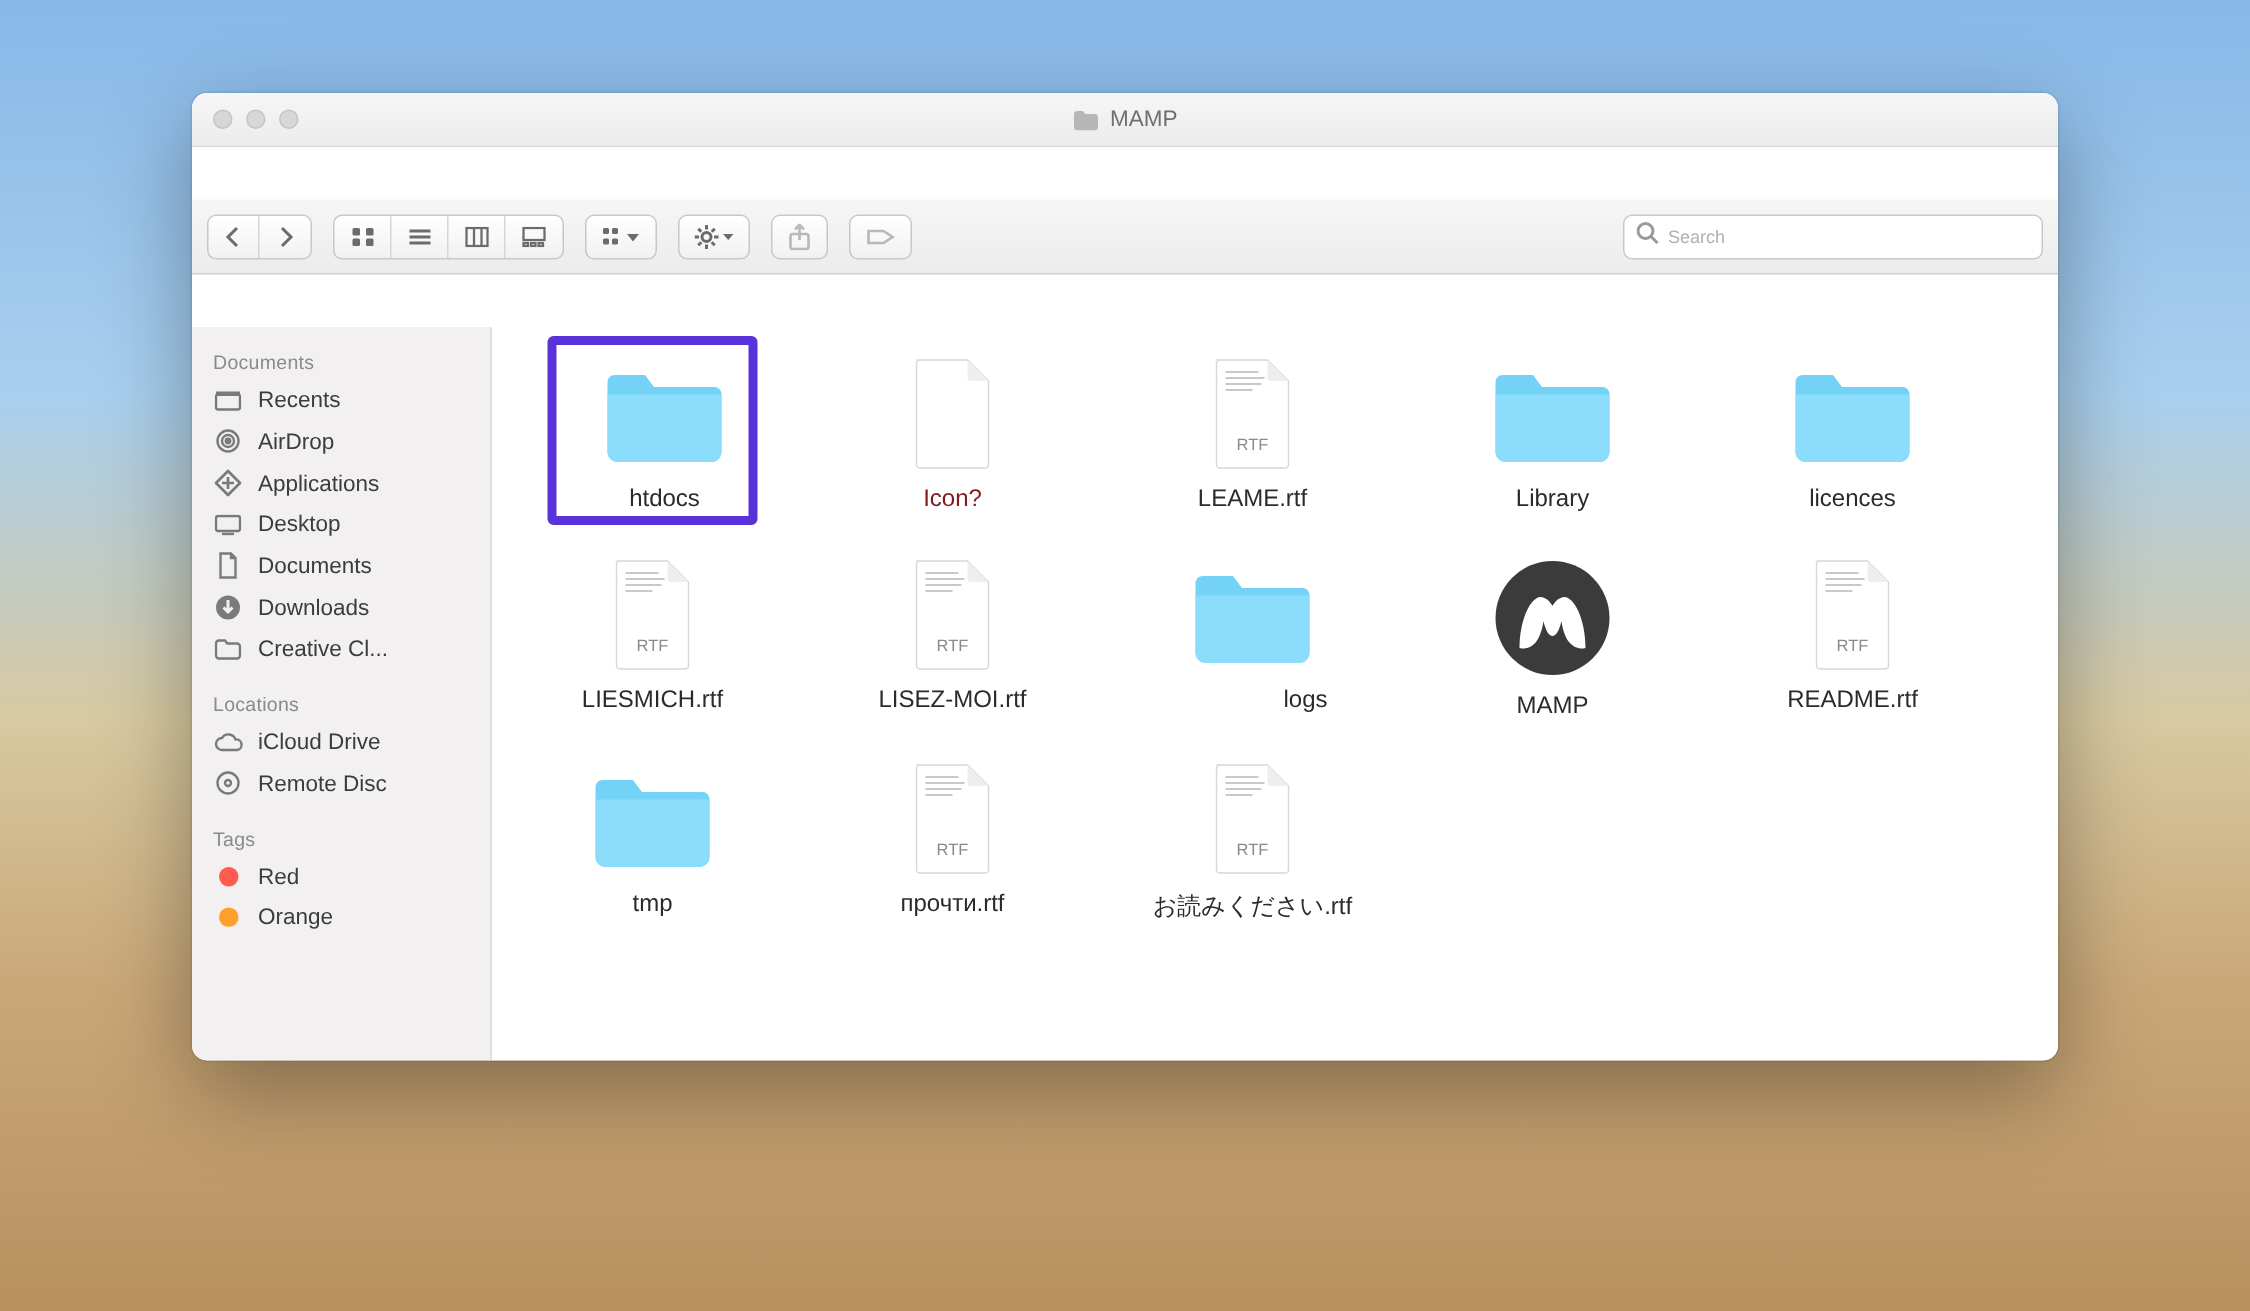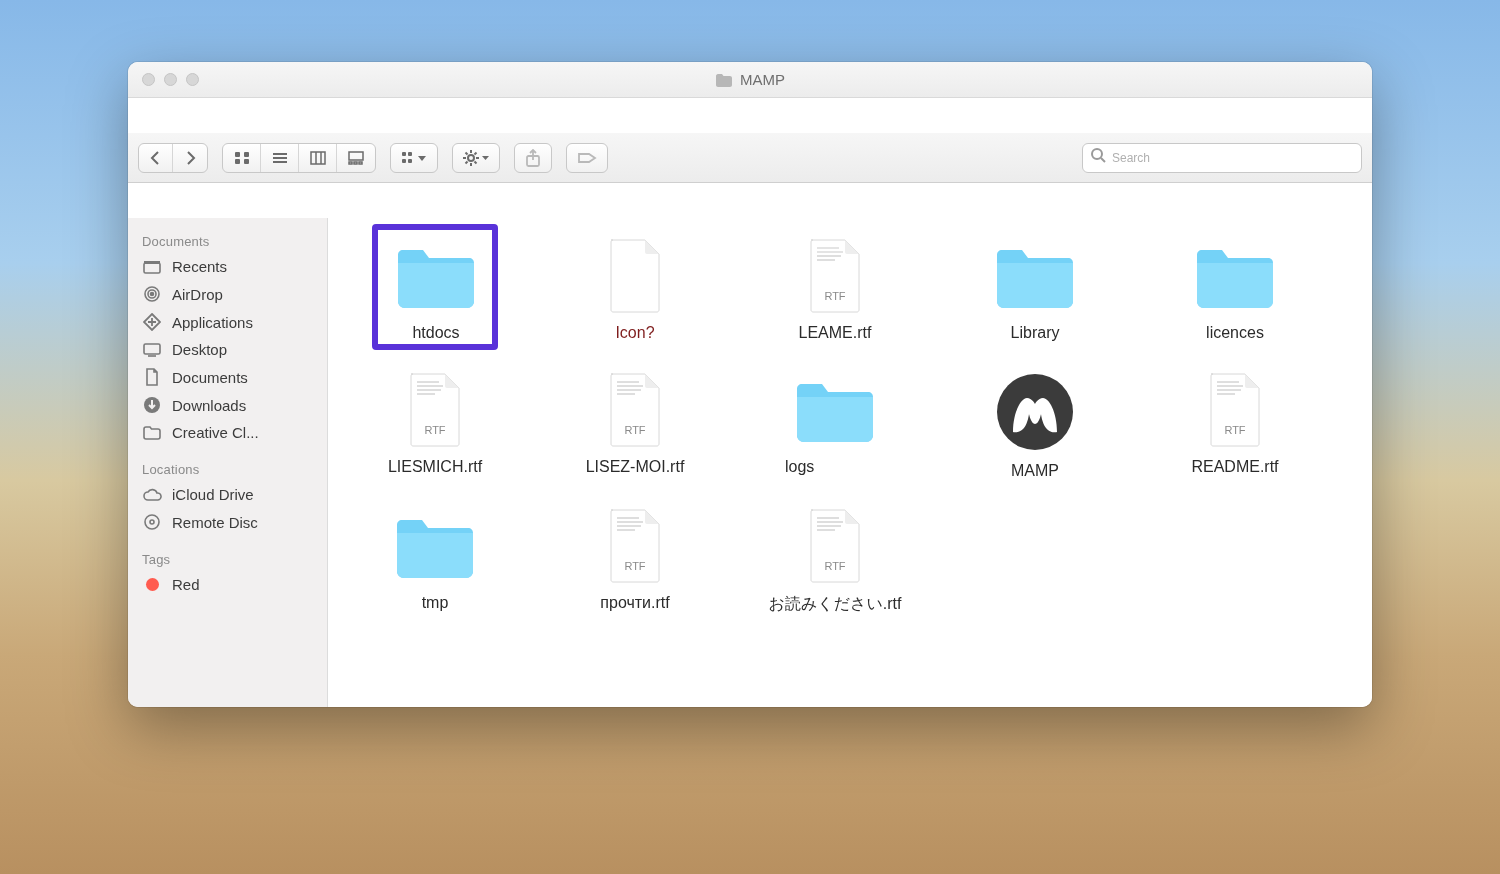--- a/index.html
+++ b/index.html
@@ -111,21 +111,21 @@
   }
   .thumb {
     width: 100px; height: 80px;
     display:flex; align-items:center; justify-content:center;
   }
   .label { margin-top:8px; font-size:16px; color:#2b2b2b; }
   .label.dim { color:#7f1d1d; }
   .highlight-box {
     border: 6px solid #5932d9;
     border-radius: 4px;
-    padding: 6px 6px 2px 8px;
+    padding: 6px 6px 2px 22px;
     margin: -12px -12px -6px -12px;
   }
 
   
   .folder-svg { width:84px; height:66px; }
   .file-svg { width:60px; height:76px; }
 </style>
 </head>
 <body>
 
@@ -358,20 +358,26 @@
           <span>Remote Disc</span>
         </div>
 
         <div class="sb-heading" style="margin-top:10px">Tags</div>
         <div class="sb-item">
           <span class="ic">
               <span class="tag-dot" style="background:#ff5b4f"></span>
             </span>
           <span>Red</span>
         </div>
+        <div class="sb-item">
+          <span class="ic">
+              <span class="tag-dot" style="background:#ff9f2e"></span>
+            </span>
+          <span>Orange</span>
+        </div>
       </div>
 
       <div class="content">
         <div class="grid" id="grid">
             <div class="item">
               <div class="highlight-box">
                 <div style="display: flex; flex-direction: column; align-items: center;">
                   <div class="thumb">
                     <svg class="folder-svg" viewBox="0 0 84 66">
                       <path fill="#74d2f7" d="M4 12c0-3 2-5 5-5h20l6 8h40c3 0 5 2 5 5v38c0 4-3 7-7 7H11c-4 0-7-3-7-7V12z"></path>
@@ -463,21 +469,21 @@
                       <line x1="12" y1="18" x2="36" y2="18"></line>
                       <line x1="12" y1="22" x2="30" y2="22"></line>
                     </g>
                     <text x="30" y="62" text-anchor="middle" font-size="11" fill="#8a8a8a" font-family="Arial">RTF</text>
                   </svg>
                 </div>
                 <div class="label">LISEZ-MOI.rtf</div>
               </div>
             </div>
             <div class="item">
-              <div style="display: flex; flex-direction: column; align-items: flex-start;">
+              <div style="display: flex; flex-direction: column; align-items: flex-end;">
                 <div class="thumb">
                   <svg class="folder-svg" viewBox="0 0 84 66">
                     <path fill="#74d2f7" d="M4 12c0-3 2-5 5-5h20l6 8h40c3 0 5 2 5 5v38c0 4-3 7-7 7H11c-4 0-7-3-7-7V12z"></path>
                     <path fill="#8bddfb" d="M4 20h76v38c0 4-3 7-7 7H11c-4 0-7-3-7-7V20z"></path>
                   </svg>
                 </div>
                 <div class="label">logs</div>
               </div>
             </div>
             <div class="item">

